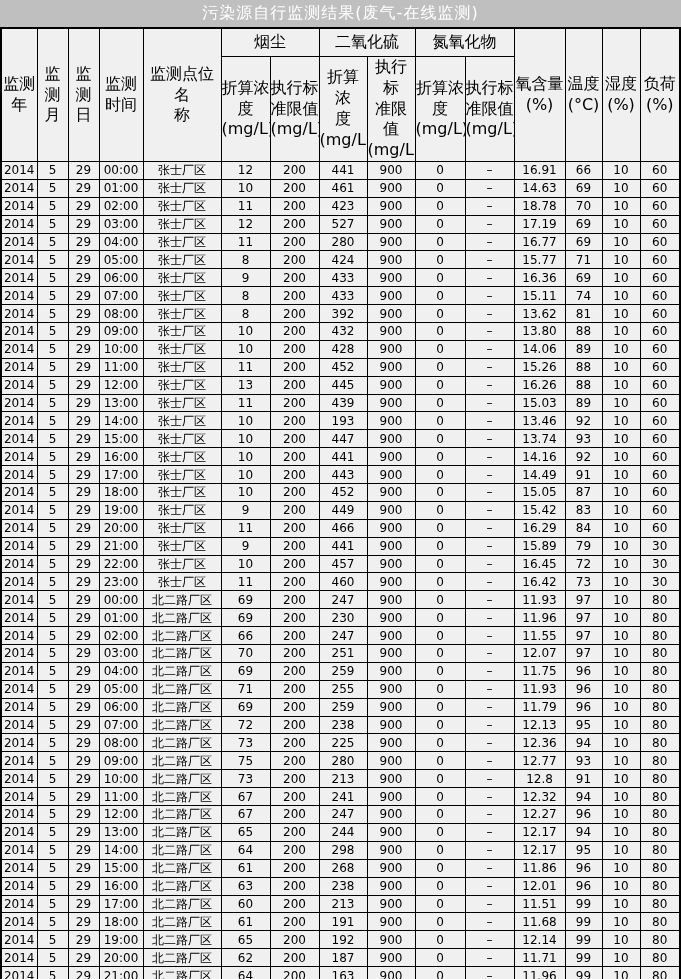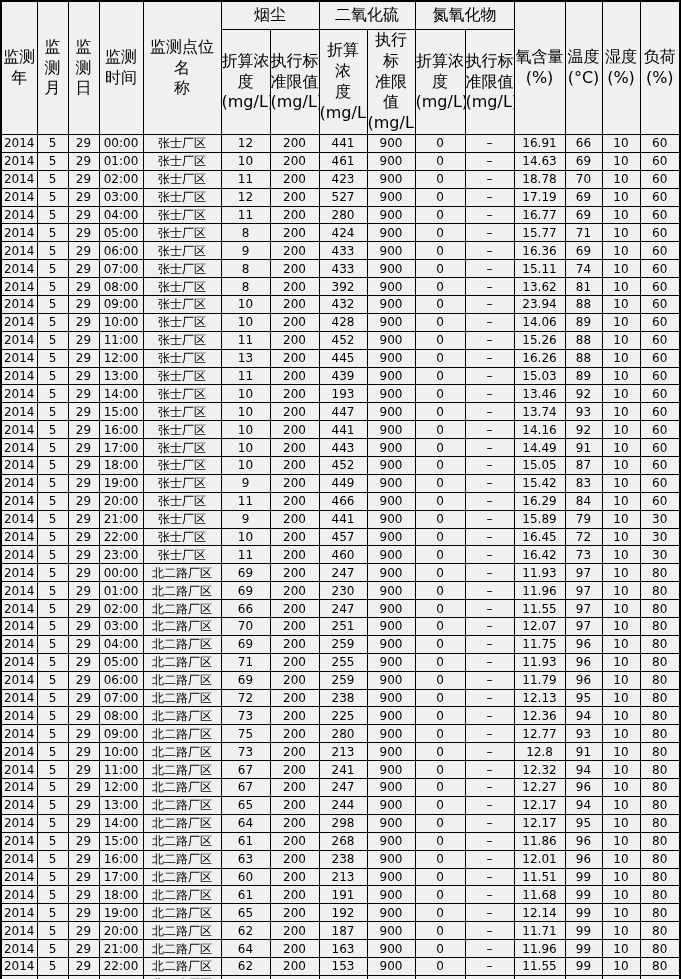--- a/index.html
+++ b/index.html
@@ -60,20 +60,23 @@
     font-size: 12px;
     height: 16.9px;
     line-height: 1;
     white-space: nowrap;
   }
 </style>
 </head>
 <body>
 
 <div class="page">
+  <div class="title-bar">
+    <span class="title">污染源自行监测结果(废气-在线监测)</span>
+  </div>
 
   <table class="monitoring">
     <colgroup>
       <col style="width:36px">
         <col style="width:31px">
         <col style="width:31px">
       <col style="width:44px">
         <col style="width:78px">
       <col style="width:49px">
         <col style="width:49px">
@@ -290,21 +293,21 @@
           <td>5</td>
           <td>29</td>
           <td>09:00</td>
           <td>张士厂区</td>
           <td>10</td>
           <td>200</td>
           <td>432</td>
           <td>900</td>
           <td>0</td>
           <td>–</td>
-          <td>23.94</td>
+          <td>13.80</td>
           <td>88</td>
           <td>10</td>
           <td>60</td>
         </tr>
         <tr>
           <td>2014</td>
           <td>5</td>
           <td>29</td>
           <td>10:00</td>
           <td>张士厂区</td>

